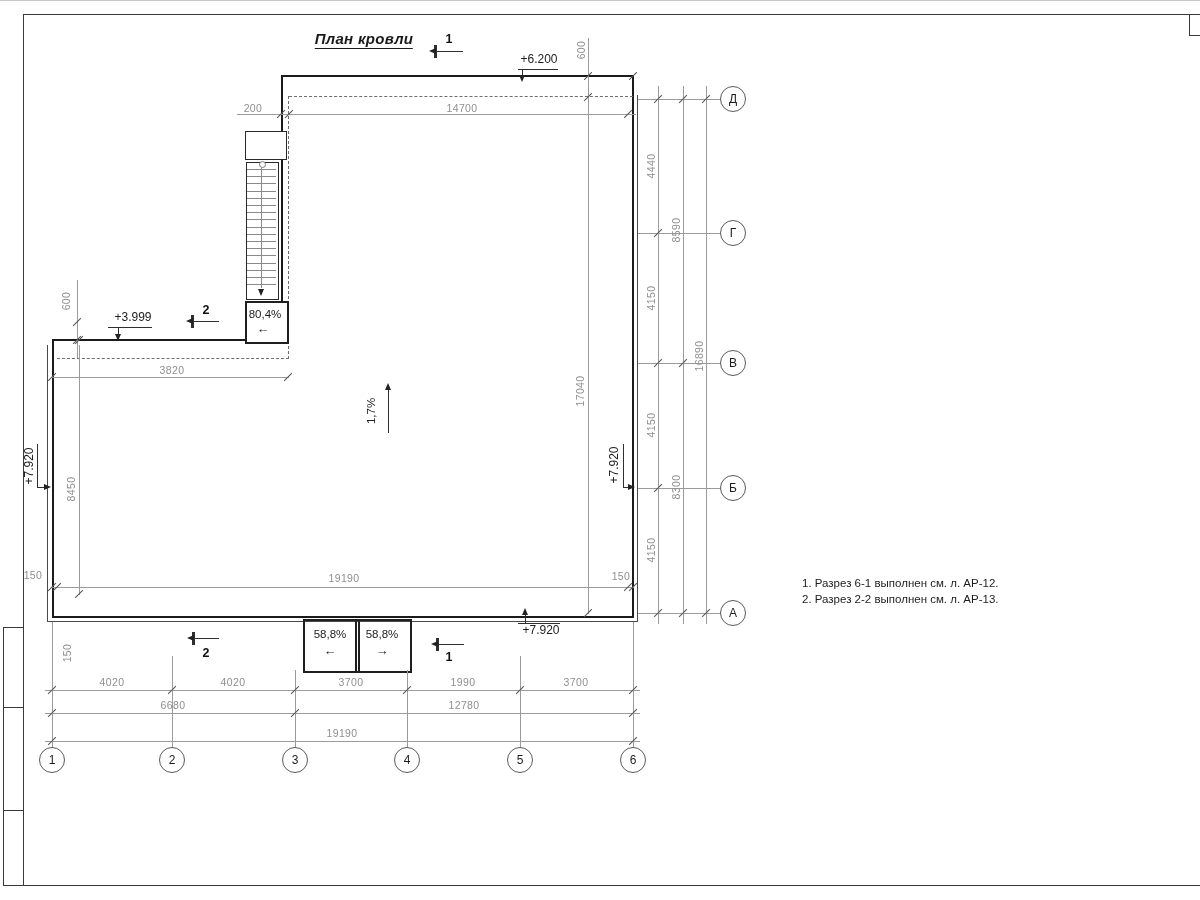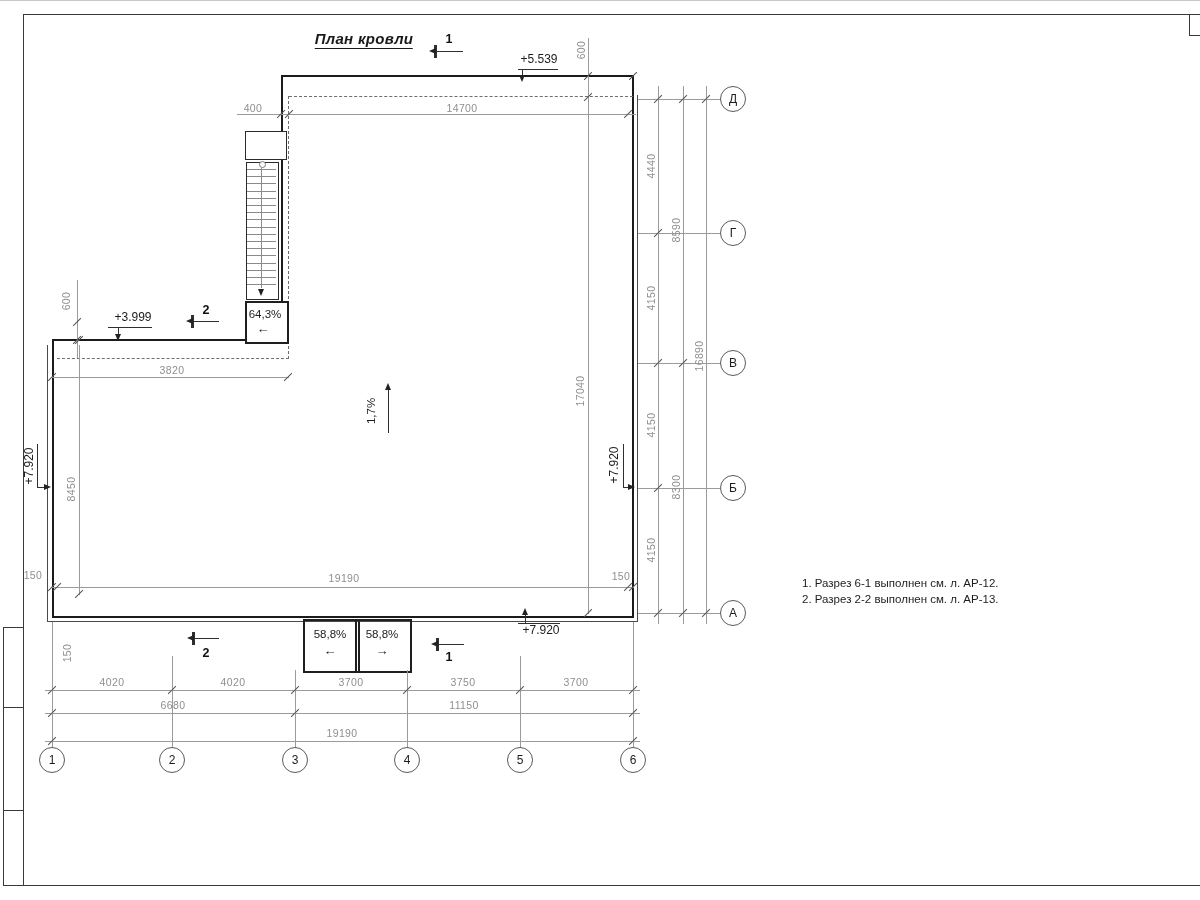--- a/index.html
+++ b/index.html
@@ -65,35 +65,35 @@
   <div class="dash-h" style="left:289px;top:96px;width:344px;"></div>
   <div class="dash-v" style="left:288px;top:96px;height:263px;"></div>
   <div class="dash-h" style="left:57px;top:358px;width:232px;"></div>
 
   <div class="box" style="left:245px;top:131px;width:40px;height:27px;border:1px solid #2a2a2a;"></div>
   <div class="box" id="ladder" style="left:246px;top:162px;width:31px;height:136px;border:1px solid #2a2a2a;"></div>
   <div class="lnd" style="left:261px;top:168px;width:1px;height:120px;background:#8a8a8a;"></div>
   <div style="position:absolute;left:259px;top:161px;width:5px;height:5px;border:1px solid #777;border-radius:50%;background:#fff;"></div>
   <div class="tri tri-down" style="left:258px;top:289px;"></div>
   <div class="box" style="left:245px;top:301px;width:40px;height:39px;border:2px solid #1f1f1f;"></div>
-  <div class="htext blk" style="left:265px;top:314px;">64,3%</div>
+  <div class="htext blk" style="left:265px;top:314px;">80,4%</div>
   <div class="htext arrowglyph" style="left:263px;top:328px;">←</div>
 
   <div class="box" style="left:303px;top:619px;width:53px;height:50px;border:2px solid #1f1f1f;background:transparent;"></div>
   <div class="box" style="left:355px;top:619px;width:53px;height:50px;border:2px solid #1f1f1f;background:transparent;"></div>
   <div class="htext blk" style="left:330px;top:634px;">58,8%</div>
   <div class="htext arrowglyph" style="left:330px;top:650px;">←</div>
   <div class="htext blk" style="left:382px;top:634px;">58,8%</div>
   <div class="htext arrowglyph" style="left:382px;top:650px;">→</div>
 
   <div class="lnd" style="left:388px;top:389px;width:1px;height:44px;"></div>
   <div class="tri tri-up" style="left:385px;top:383px;"></div>
   <div class="vtext blk" style="left:371px;top:411px;">1,7%</div>
 
-  <div class="htext blk" style="left:539px;top:59px;font-size:12px;">+5.539</div>
+  <div class="htext blk" style="left:539px;top:59px;font-size:12px;">+6.200</div>
   <div class="lnd" style="left:518px;top:69px;width:40px;height:1px;"></div>
   <div class="lnd" style="left:522px;top:69px;width:1px;height:6px;"></div>
   <div class="tri tri-down" style="left:519px;top:75px;"></div>
 
   <div class="htext blk" style="left:133px;top:317px;font-size:12px;">+3.999</div>
   <div class="lnd" style="left:108px;top:327px;width:44px;height:1px;"></div>
   <div class="lnd" style="left:118px;top:327px;width:1px;height:7px;"></div>
   <div class="tri tri-down" style="left:115px;top:334px;"></div>
 
   <div class="vtext blk" style="left:29px;top:466px;font-size:12px;">+7.920</div>
@@ -149,45 +149,45 @@
   <div class="ln" style="left:45px;top:690px;width:595px;height:1px;"></div>
   <div class="ln" style="left:45px;top:713px;width:595px;height:1px;"></div>
   <div class="ln" style="left:45px;top:741px;width:595px;height:1px;"></div>
   <div class="ln" style="left:52px;top:622px;width:1px;height:126px;"></div>
   <div class="ln" style="left:172px;top:656px;width:1px;height:92px;"></div>
   <div class="ln" style="left:295px;top:670px;width:1px;height:78px;"></div>
   <div class="ln" style="left:407px;top:670px;width:1px;height:78px;"></div>
   <div class="ln" style="left:520px;top:656px;width:1px;height:92px;"></div>
   <div class="ln" style="left:633px;top:622px;width:1px;height:126px;"></div>
 
-  <div class="htext dim" style="left:253px;top:108px;">400</div>
+  <div class="htext dim" style="left:253px;top:108px;">200</div>
   <div class="htext dim" style="left:462px;top:108px;">14700</div>
   <div class="vtext dim" style="left:581px;top:50px;">600</div>
   <div class="vtext dim" style="left:66px;top:301px;">600</div>
   <div class="htext dim" style="left:172px;top:370px;">3820</div>
   <div class="vtext dim" style="left:71px;top:489px;">8450</div>
   <div class="htext dim" style="left:33px;top:575px;">150</div>
   <div class="htext dim" style="left:344px;top:578px;">19190</div>
   <div class="htext dim" style="left:621px;top:576px;">150</div>
   <div class="vtext dim" style="left:67px;top:653px;">150</div>
   <div class="vtext dim" style="left:580px;top:391px;">17040</div>
   <div class="vtext dim" style="left:651px;top:166px;">4440</div>
   <div class="vtext dim" style="left:651px;top:298px;">4150</div>
   <div class="vtext dim" style="left:651px;top:425px;">4150</div>
   <div class="vtext dim" style="left:651px;top:550px;">4150</div>
   <div class="vtext dim" style="left:676px;top:230px;">8590</div>
   <div class="vtext dim" style="left:676px;top:487px;">8300</div>
   <div class="vtext dim" style="left:699px;top:356px;">16890</div>
   <div class="htext dim" style="left:112px;top:682px;">4020</div>
   <div class="htext dim" style="left:233px;top:682px;">4020</div>
   <div class="htext dim" style="left:351px;top:682px;">3700</div>
-  <div class="htext dim" style="left:463px;top:682px;">3750</div>
+  <div class="htext dim" style="left:463px;top:682px;">1990</div>
   <div class="htext dim" style="left:576px;top:682px;">3700</div>
   <div class="htext dim" style="left:173px;top:705px;">6680</div>
-  <div class="htext dim" style="left:464px;top:705px;">11150</div>
+  <div class="htext dim" style="left:464px;top:705px;">12780</div>
   <div class="htext dim" style="left:342px;top:733px;">19190</div>
 
   <div class="circle" style="left:39px;top:747px;">
       <span>1</span>
     </div>
   <div class="circle" style="left:159px;top:747px;">
       <span>2</span>
     </div>
   <div class="circle" style="left:282px;top:747px;">
       <span>3</span>

